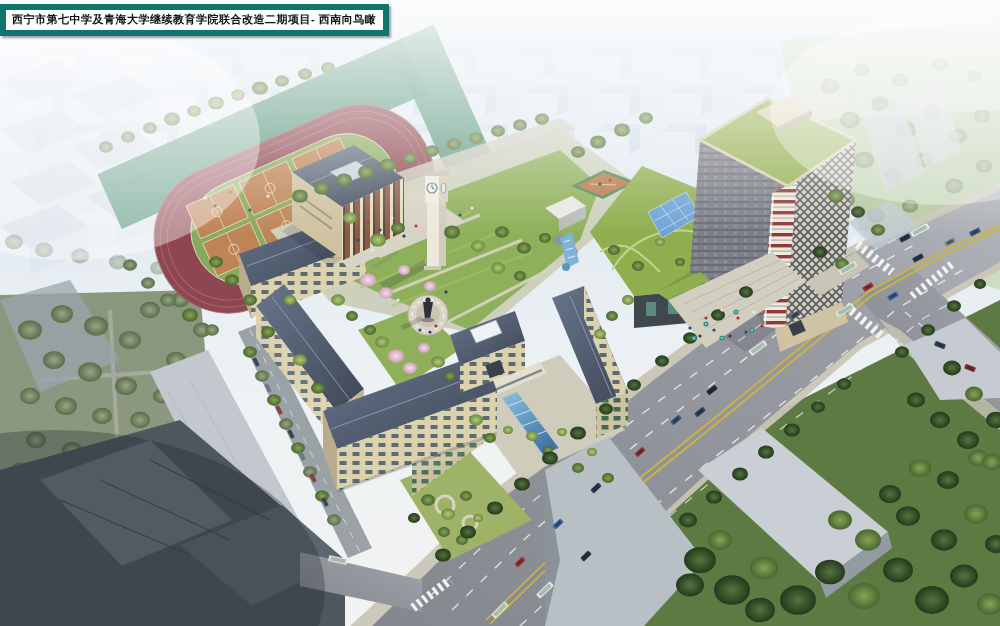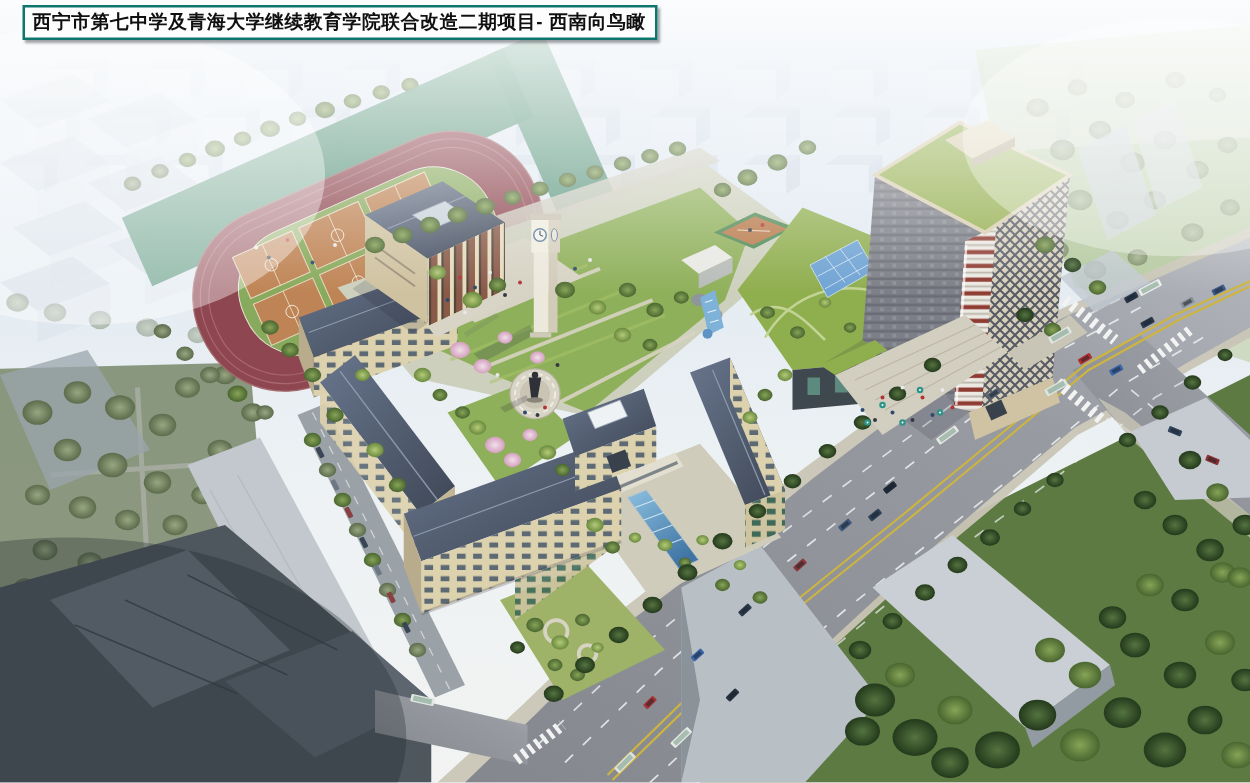--- a/index.html
+++ b/index.html
@@ -1,25 +1,25 @@
 <!DOCTYPE html>
 <html><head>
 <meta charset="utf-8">
 <style>
   html,body{margin:0;padding:0;background:#e8edf1;}
   #stage{position:relative;width:1000px;height:626px;overflow:hidden;
          font-family:"Liberation Sans","DejaVu Sans",sans-serif;}
   #stage svg{position:absolute;left:0;top:0;}
   .title-bar{
-    position:absolute;left:18px;top:4px;
+    position:absolute;left:0;top:4px;
     background:#fdfdfd;
-    border:2px solid #0f766e;
+    border:6px solid #0f766e;
     box-shadow:2px 2px 2px rgba(50,50,60,.45);
     padding:2px 7px 3px 6px;
-    font-size:15px;font-weight:700;color:#101010;
+    font-size:11px;font-weight:700;color:#101010;
     letter-spacing:.5px;white-space:nowrap;
   }
 </style>
 </head>
 <body>
 
 <div id="stage">
 <svg width="1000" height="626" viewBox="0 0 1000 626">
   <defs>
     <linearGradient id="sky" x1="0" y1="0" x2="0" y2="1">

